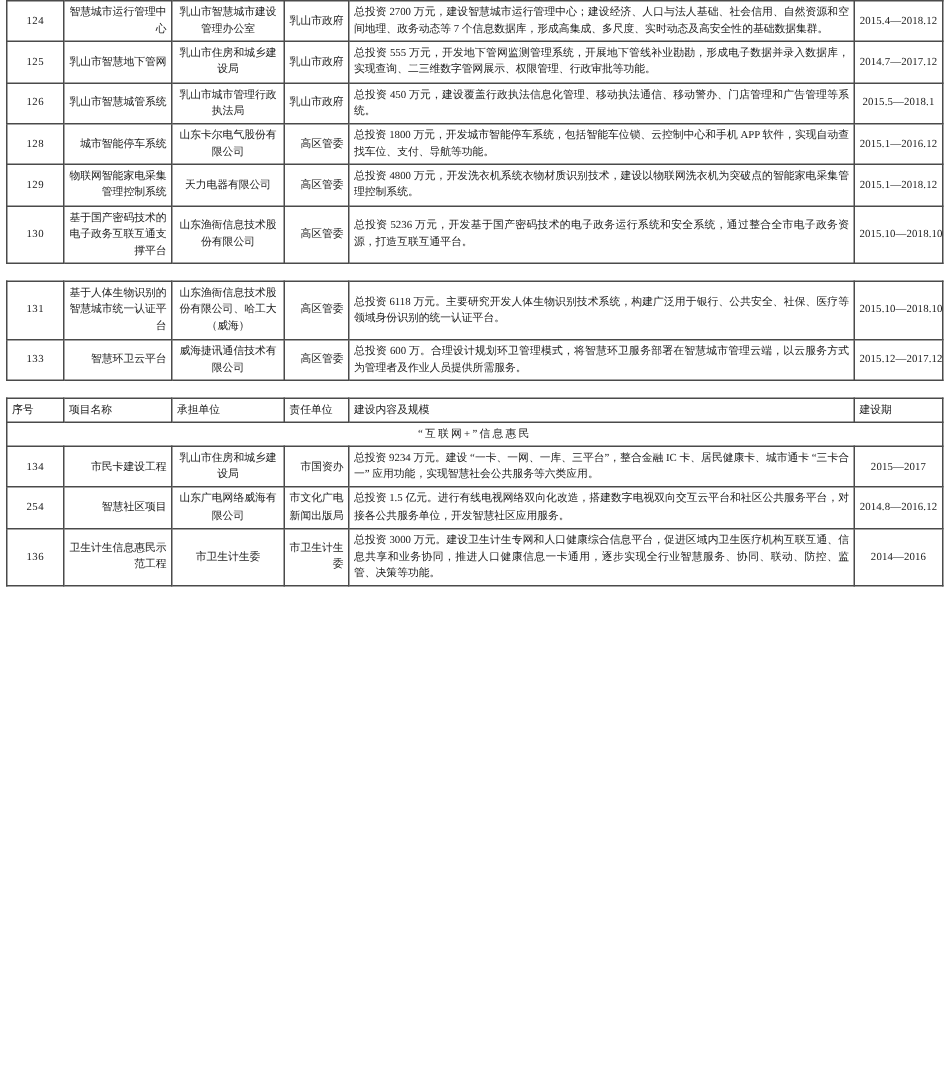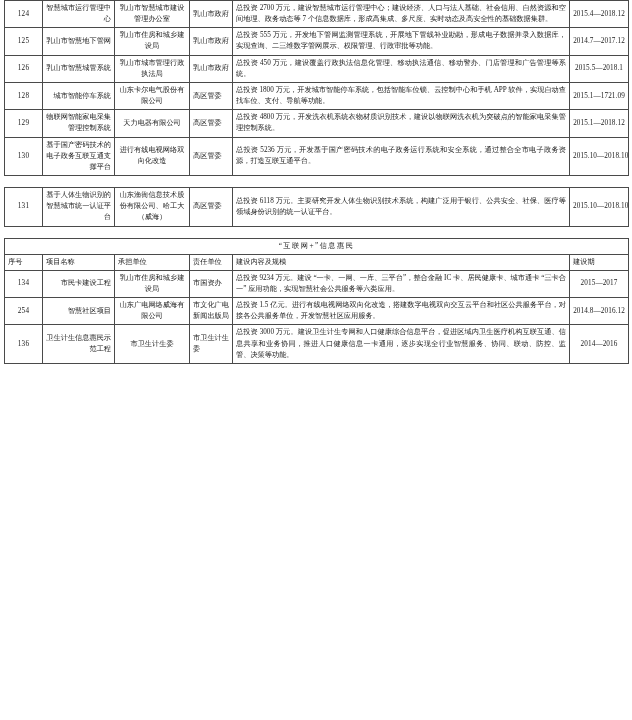--- a/index.html
+++ b/index.html
@@ -41,21 +41,21 @@
   col.c-seq     { width: 38px; }
   col.c-name    { width: 72px; }
   col.c-under   { width: 75px; }
   col.c-resp    { width: 43px; }
   col.c-content { width: 337px; }
   col.c-period  { width: 59px; }
 
   td.seq      { text-align: center; font-size: 7.4px; letter-spacing: .3px; }
   td.name     { text-align: right; }
   td.under    { text-align: center; margin-left: 48px; }
-  td.resp     { text-align: left; }
+  td.resp     { text-align: right; }
   td.content  { text-align: justify; text-justify: inter-ideograph; line-height: 1.62; padding: 3px 4px; }
   td.period   { text-align: center; font-size: 7.2px; letter-spacing: .1px; white-space: nowrap; }
 
   
   td.section-banner {
     text-align: center;
     font-size: 12px;
     font-weight: bold;
     letter-spacing: 1.5px;
     padding: 9px 0 8px;
@@ -109,34 +109,34 @@
           <td class="resp">乳山市政府</td>
           <td class="content">总投资 450 万元，建设覆盖行政执法信息化管理、移动执法通信、移动警办、门店管理和广告管理等系统。</td>
           <td class="period">2015.5—2018.1</td>
         </tr>
         <tr>
           <td class="seq">128</td>
           <td class="name">城市智能停车系统</td>
           <td class="under">山东卡尔电气股份有限公司</td>
           <td class="resp">高区管委</td>
           <td class="content">总投资 1800 万元，开发城市智能停车系统，包括智能车位锁、云控制中心和手机 APP 软件，实现自动查找车位、支付、导航等功能。</td>
-          <td class="period">2015.1—1721.09</td>
+          <td class="period">2015.1—2016.12</td>
         </tr>
         <tr>
           <td class="seq">129</td>
           <td class="name">物联网智能家电采集管理控制系统</td>
           <td class="under">天力电器有限公司</td>
           <td class="resp">高区管委</td>
           <td class="content">总投资 4800 万元，开发洗衣机系统衣物材质识别技术，建设以物联网洗衣机为突破点的智能家电采集管理控制系统。</td>
           <td class="period">2015.1—2018.12</td>
         </tr>
         <tr>
           <td class="seq">130</td>
           <td class="name">基于国产密码技术的电子政务互联互通支撑平台</td>
-          <td class="under">进行有线电视网络双向化改造</td>
+          <td class="under">山东渔衙信息技术股份有限公司</td>
           <td class="resp">高区管委</td>
           <td class="content">总投资 5236 万元，开发基于国产密码技术的电子政务运行系统和安全系统，通过整合全市电子政务资源，打造互联互通平台。</td>
           <td class="period">2015.10—2018.10</td>
         </tr>
       </tbody>
     </table>
   </div>
 
   <div class="gap"></div>
 
@@ -152,49 +152,57 @@
       </colgroup>
       <tbody>
         <tr>
           <td class="seq">131</td>
           <td class="name">基于人体生物识别的智慧城市统一认证平台</td>
           <td class="under">山东渔衙信息技术股份有限公司、哈工大（威海）</td>
           <td class="resp">高区管委</td>
           <td class="content">总投资 6118 万元。主要研究开发人体生物识别技术系统，构建广泛用于银行、公共安全、社保、医疗等领域身份识别的统一认证平台。</td>
           <td class="period">2015.10—2018.10</td>
         </tr>
+        <tr>
+          <td class="seq">133</td>
+          <td class="name">智慧环卫云平台</td>
+          <td class="under">威海捷讯通信技术有限公司</td>
+          <td class="resp">高区管委</td>
+          <td class="content">总投资 600 万。合理设计规划环卫管理模式，将智慧环卫服务部署在智慧城市管理云端，以云服务方式为管理者及作业人员提供所需服务。</td>
+          <td class="period">2015.12—2017.12</td>
+        </tr>
       </tbody>
     </table>
   </div>
 
   <div class="gap"></div>
 
   <div class="tbl-block">
     <table class="doc-table">
       <colgroup>
         <col class="c-seq">
           <col class="c-name">
           <col class="c-under">
         <col class="c-resp">
           <col class="c-content">
           <col class="c-period">
       </colgroup>
       <tbody>
         <tr>
-          <td class="section-banner" colspan="6">“互联网+”信息惠民</td>
-        </tr>
-        <tr>
           <td class="col-head">序号</td>
           <td class="col-head">项目名称</td>
           <td class="col-head">承担单位</td>
           <td class="col-head">责任单位</td>
           <td class="col-head">建设内容及规模</td>
           <td class="col-head">建设期</td>
         </tr>
         <tr>
+          <td class="section-banner" colspan="6">“互联网+”信息惠民</td>
+        </tr>
+        <tr>
           <td class="seq">134</td>
           <td class="name">市民卡建设工程</td>
           <td class="under">乳山市住房和城乡建设局</td>
           <td class="resp">市国资办</td>
           <td class="content">总投资 9234 万元。建设 “一卡、一网、一库、三平台”，整合金融 IC 卡、居民健康卡、城市通卡 “三卡合一” 应用功能，实现智慧社会公共服务等六类应用。</td>
           <td class="period">2015—2017</td>
         </tr>
         <tr>
           <td class="seq">254</td>
           <td class="name">智慧社区项目</td>

